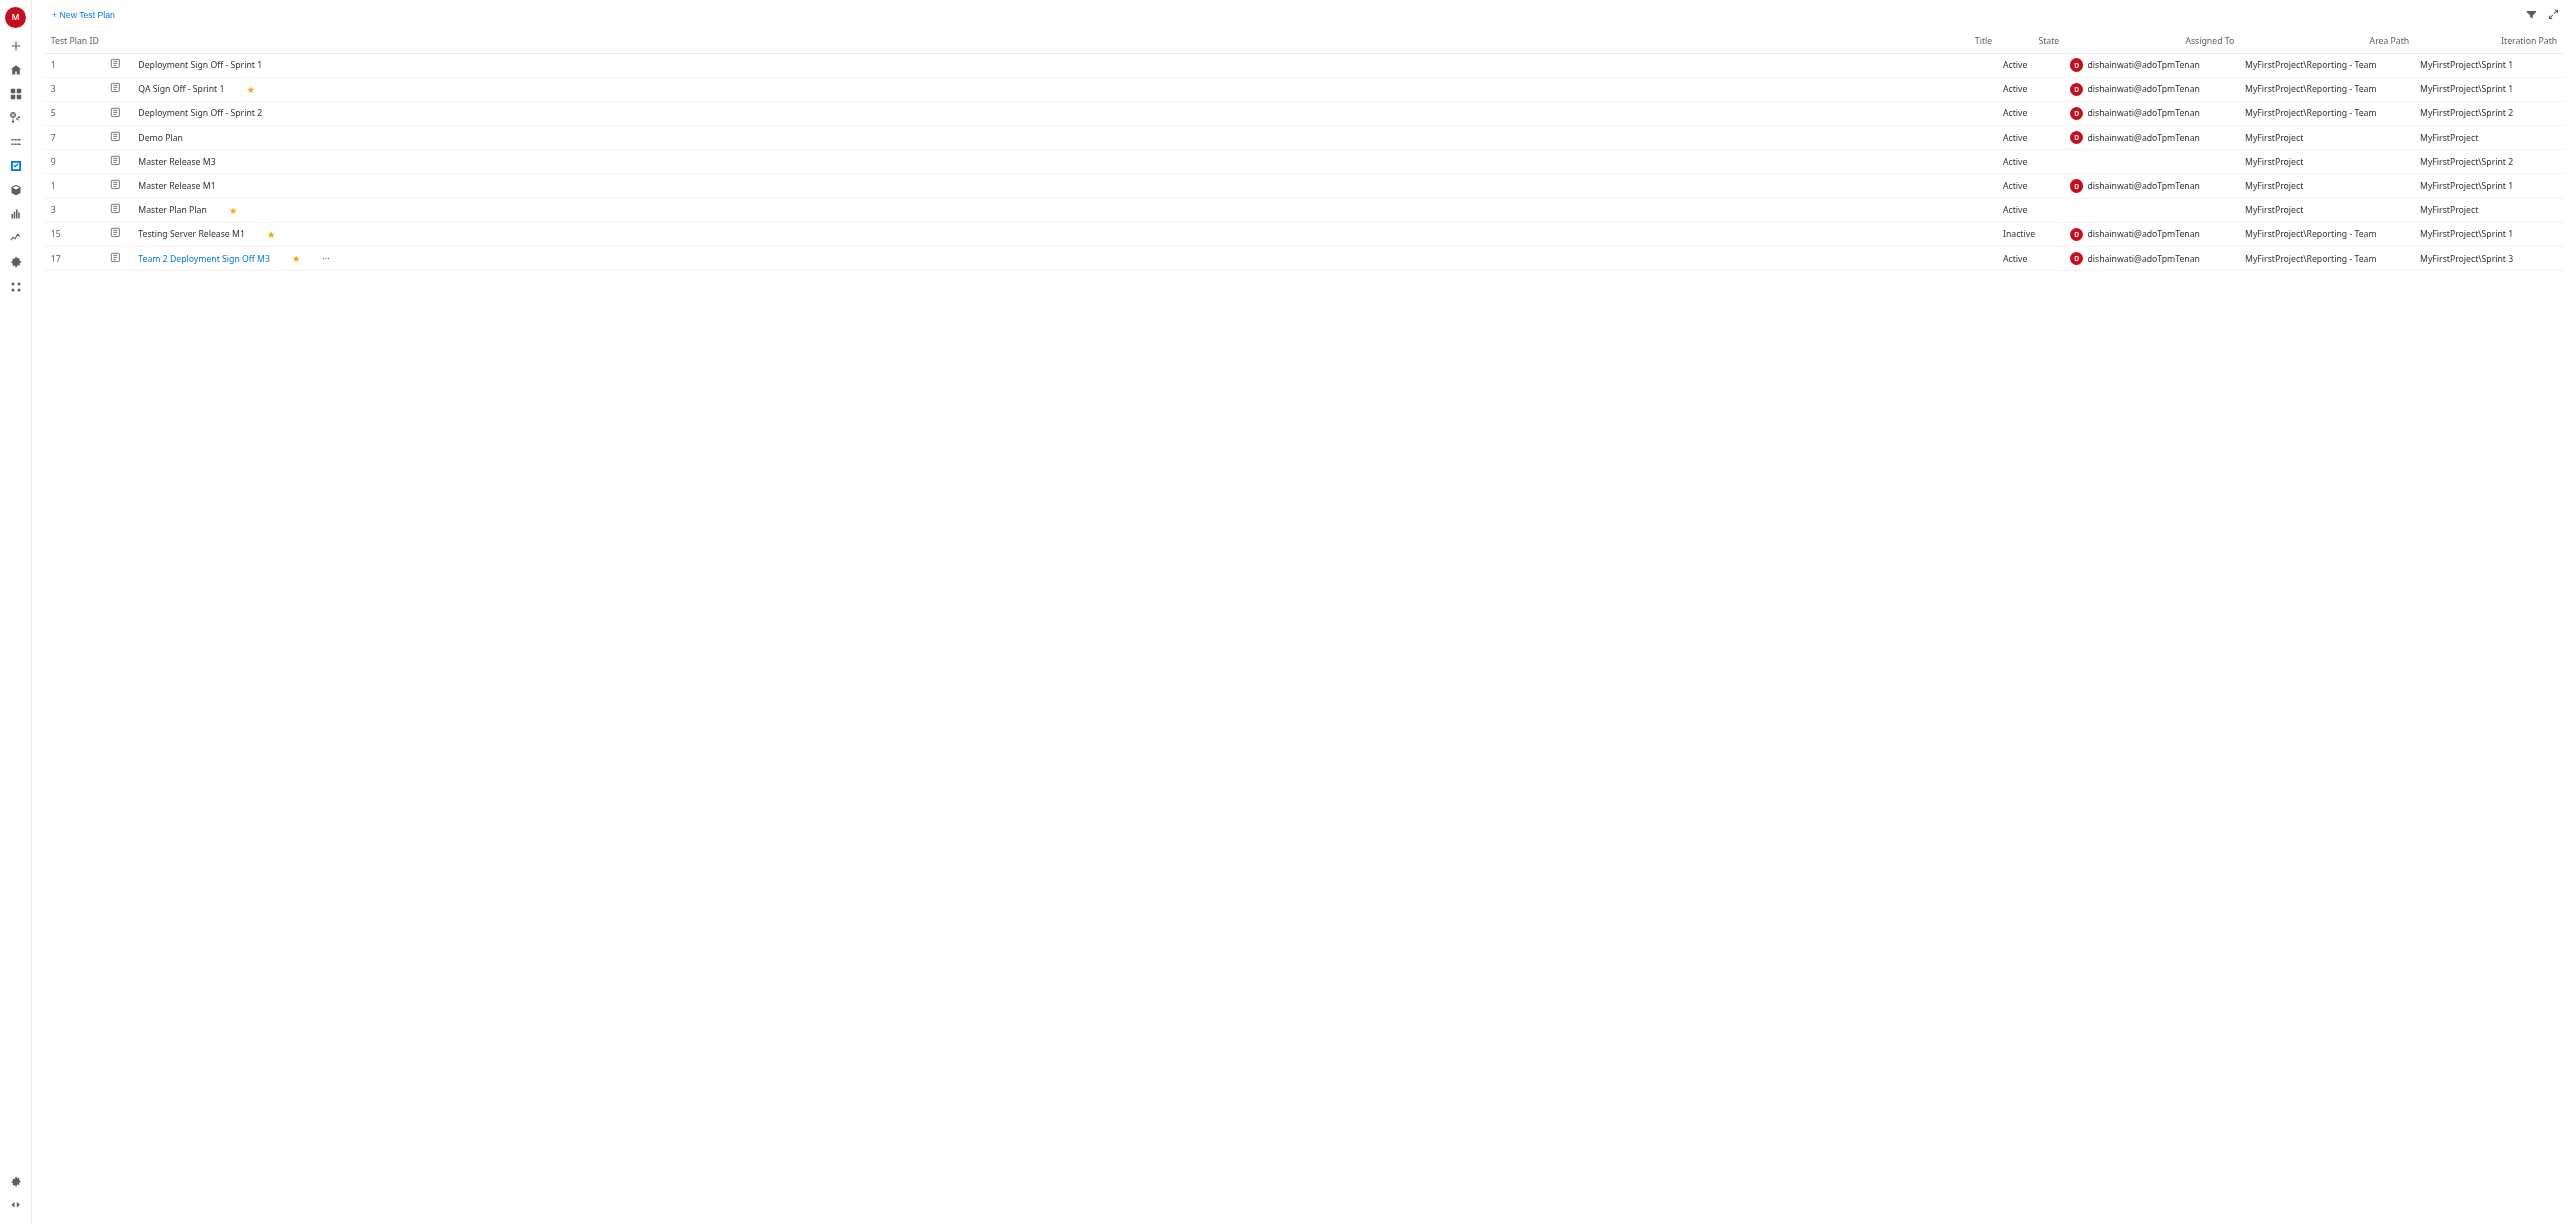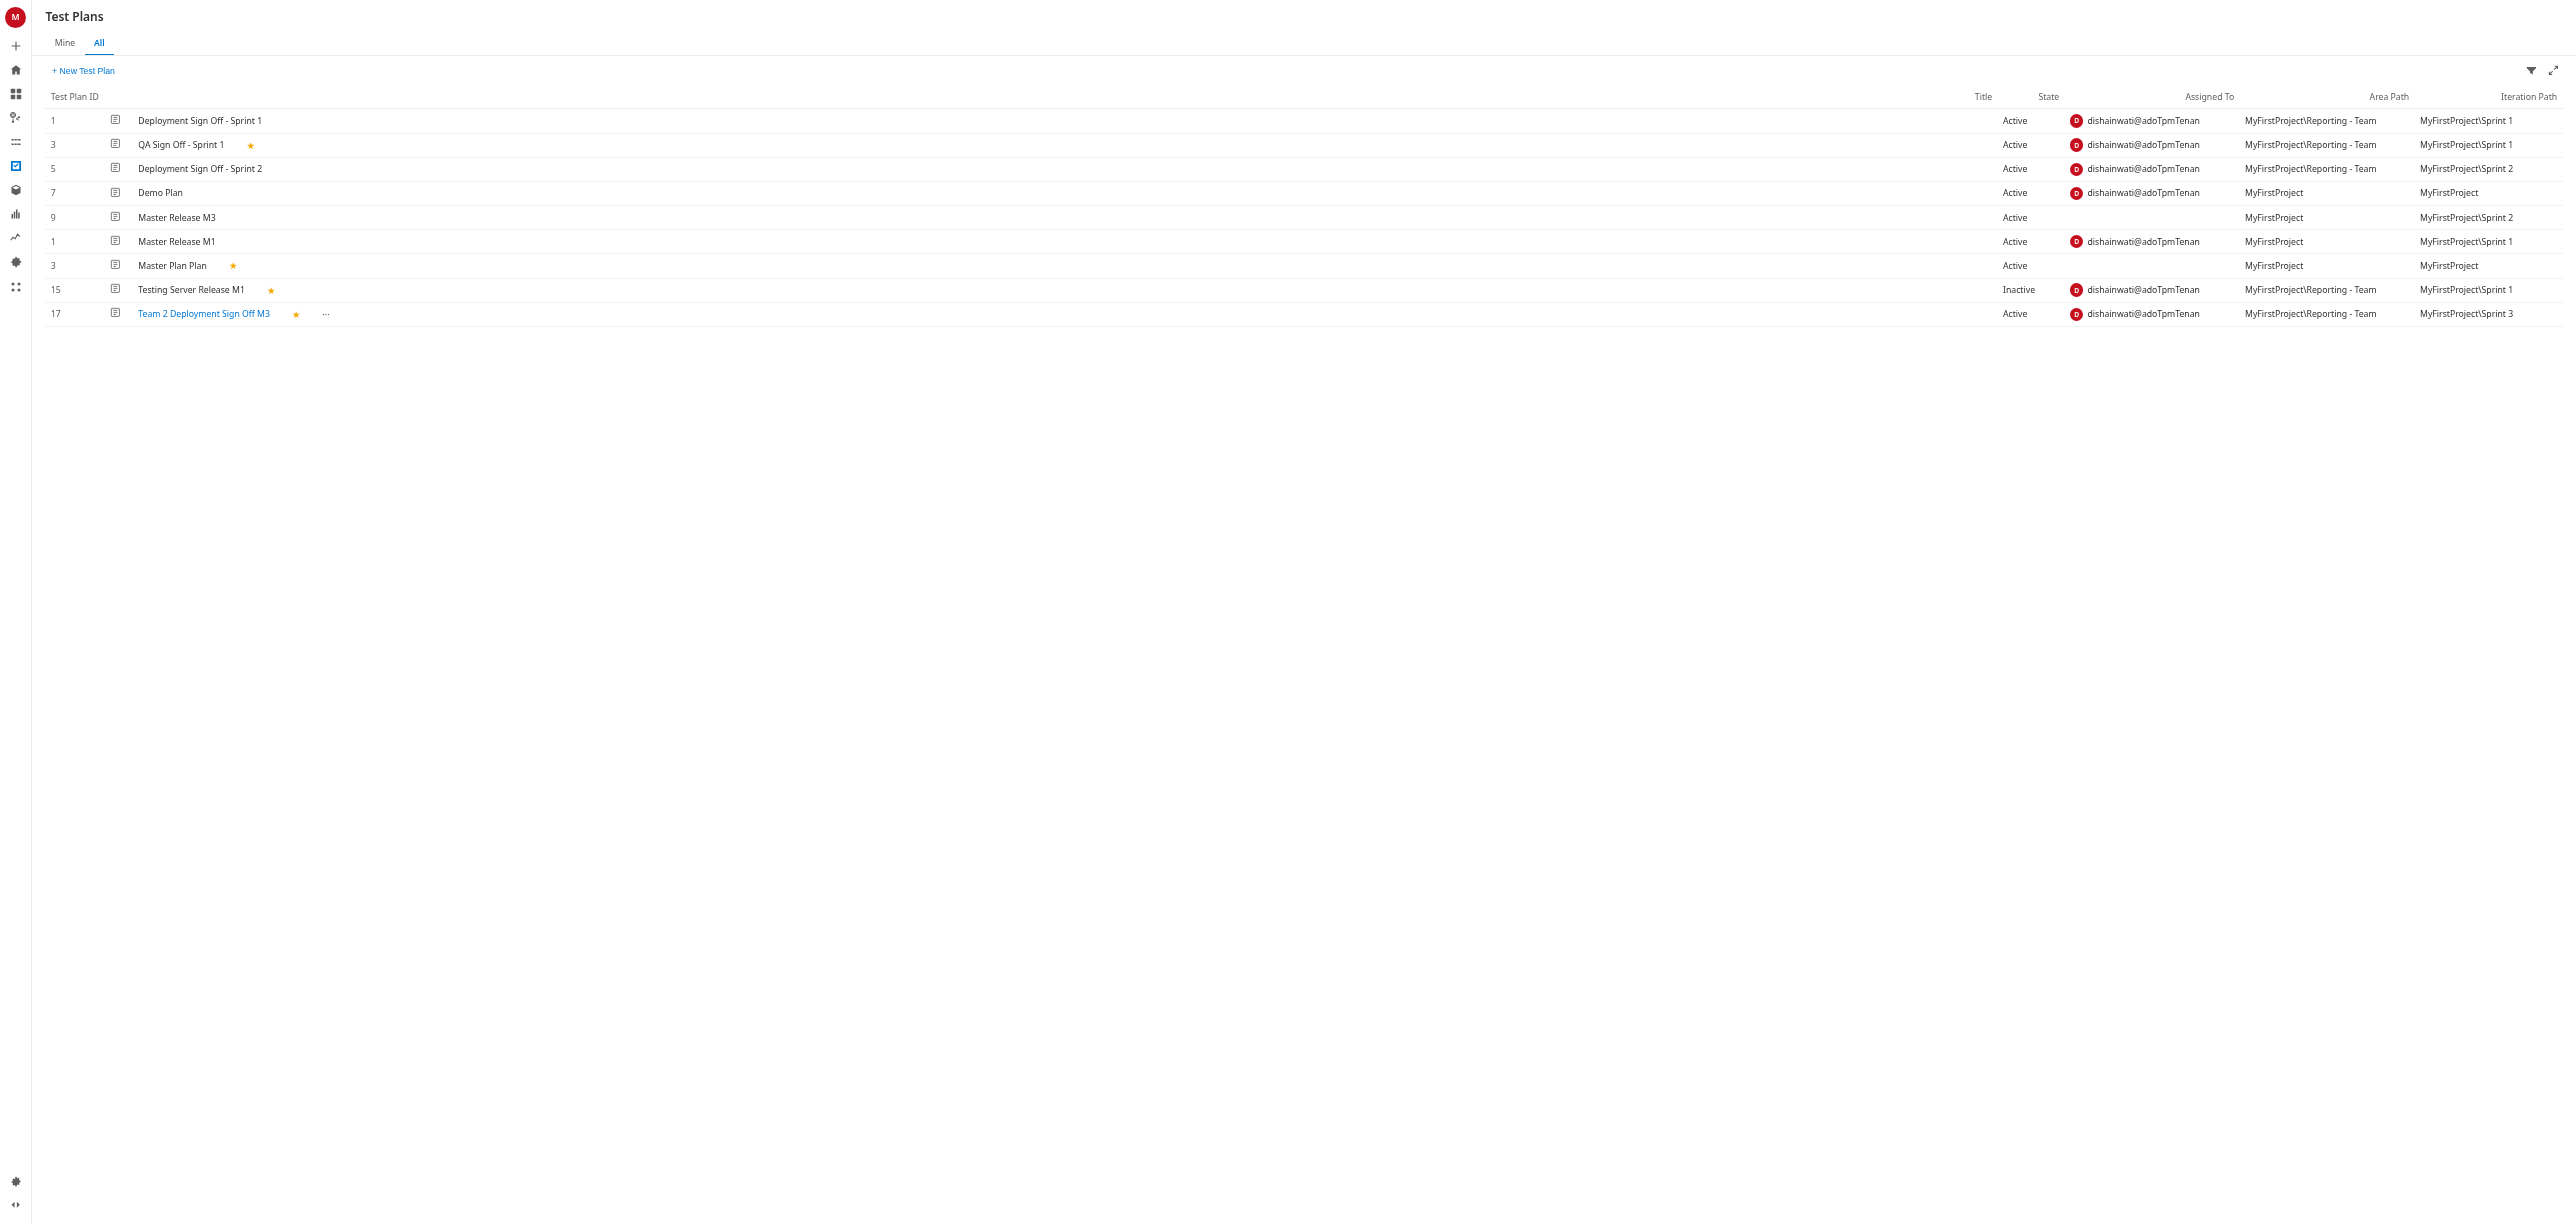--- a/index.html
+++ b/index.html
@@ -298,27 +298,20 @@
     </div>
     <div class="sidebar-expand">
       <svg viewBox="0 0 16 16" fill="currentColor" width="9.4" height="9.4">
           <path d="M6 3l-5 5 5 5V3zm4 0v10l5-5-5-5z"></path>
         </svg>
     </div>
   </div>
 </div>
 
 <div class="main">
-  <div class="page-header">
-    <div class="page-title">Test Plans</div>
-    <div class="tabs-row">
-      <div class="tab">Mine</div>
-      <div class="tab active">All</div>
-    </div>
-  </div>
 
   <div class="toolbar">
     <button class="new-plan-btn">+ New Test Plan</button>
     <div class="toolbar-right">
       <button class="toolbar-icon-btn" title="Filter">
         <svg width="10.8" height="10.8" viewBox="0 0 16 16" fill="currentColor">
             <path d="M1 3h14v1.5l-5 5V14l-4-2V9.5L1 4.5V3z"></path>
           </svg>
       </button>
       <button class="toolbar-icon-btn" title="Full screen">

